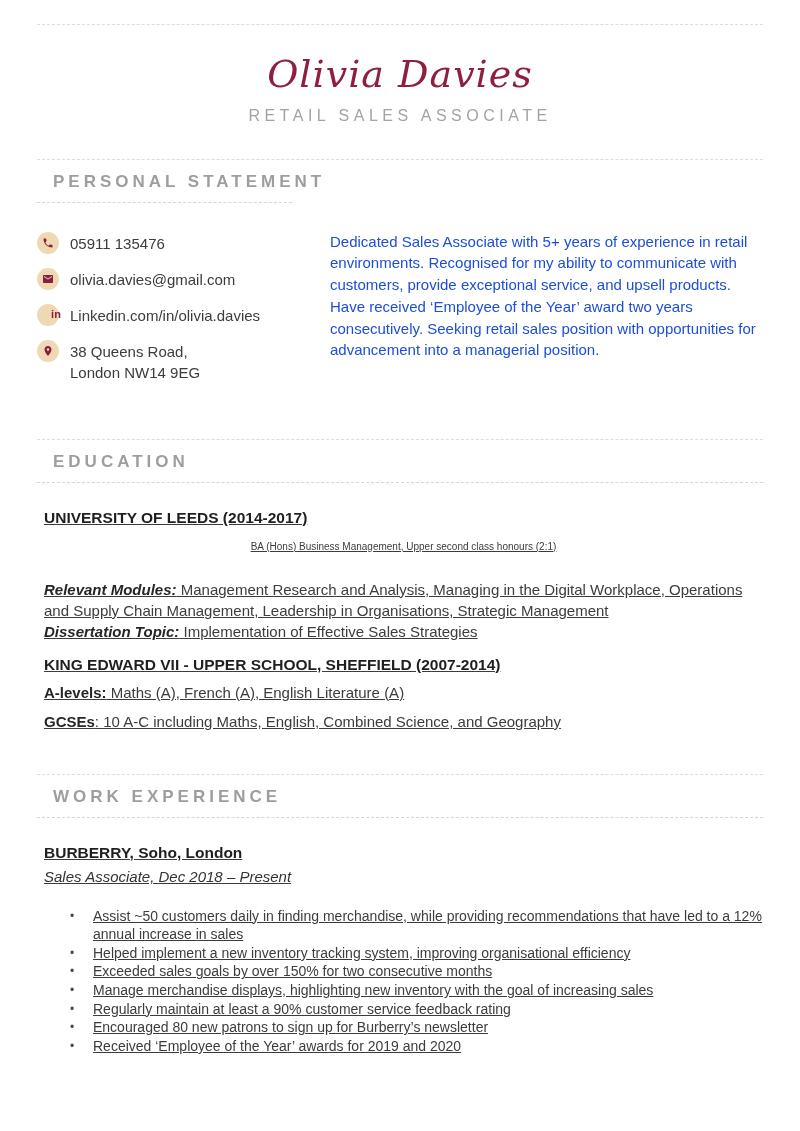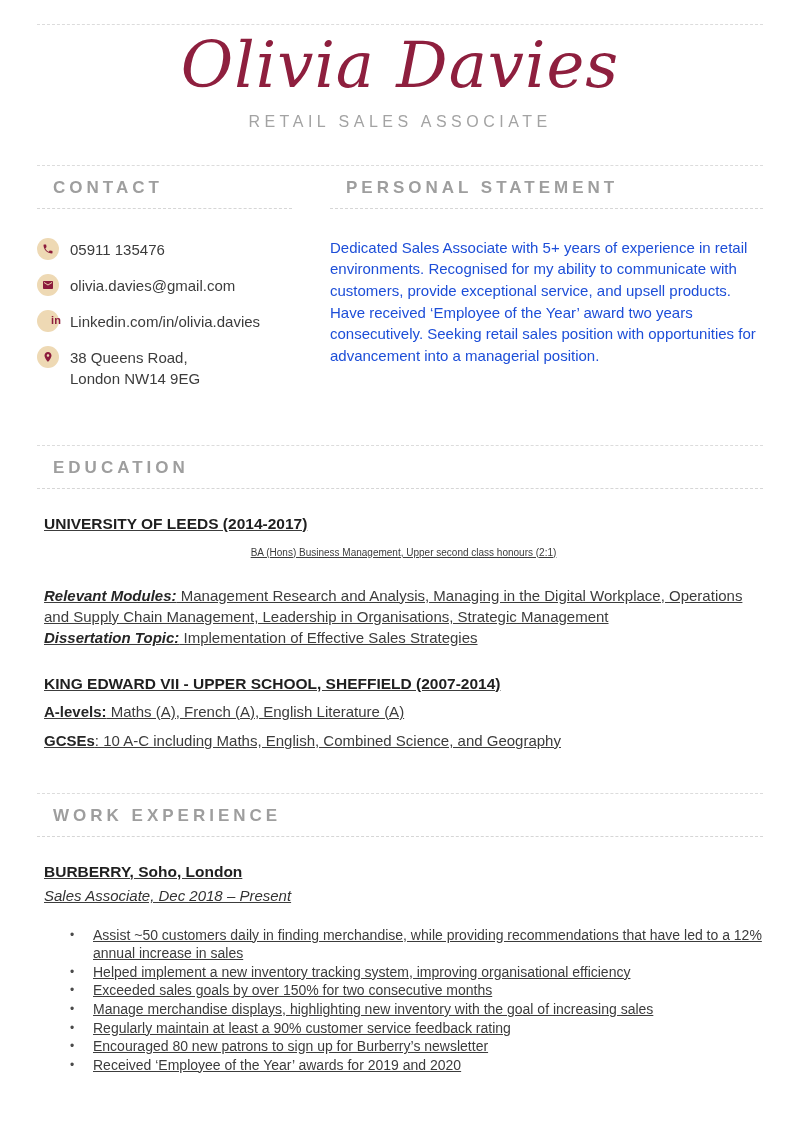--- a/index.html
+++ b/index.html
@@ -7,23 +7,23 @@
   body {
     width: 800px; height: 1131px; margin: 0 auto;
     font-family: "Liberation Sans", sans-serif;
     color: #3c3c3c; overflow: hidden;
   }
   .page { padding: 0 37px; }
 
   .top-rule { margin-top: 24px; border-top: 1px dashed #dcdcdc; height: 0; }
 
   .name {
-    text-align: center; margin-top: 4px;
+    text-align: center; margin-top: 28px;
     font-family: "DejaVu Serif", serif; font-style: italic; font-weight: 400;
-    font-size: 64px; line-height: 1.15; color: #8e1f3e; letter-spacing: 1px;
+    font-size: 38px; line-height: 1.15; color: #8e1f3e; letter-spacing: 1px;
   }
   .subtitle {
     text-align: center; margin-top: 10px;
     font-size: 16px; letter-spacing: 4.5px; color: #a3a3a3; font-weight: 400;
   }
 
   .grid2 { display: grid; grid-template-columns: 255px 1fr; column-gap: 38px; }
   .twocol-headings { margin-top: 34px; border-top: 1px dashed #dcdcdc; }
   .colhead { border-bottom: 1px dashed #d6d6d6; padding: 12px 0 10px 16px; }
 
@@ -56,21 +56,21 @@
 
   .section-block { margin-top: 42px; }
 
   .sec-body { padding: 26px 0 0 7px; text-decoration: underline; }
 
   .inst-title { font-size: 15.5px; font-weight: 700; color: #1f1f1f; }
   .degree { margin-top: 14px; font-size: 10px; color: #3c3c3c; text-align: center; }
   .modules { margin-top: 27px; font-size: 15px; line-height: 21px; color: #3c3c3c; }
   .b-ital { font-style: italic; font-weight: 700; color: #262626; }
   .bold-label { font-weight: 700; color: #262626; }
-  .school-block { margin-top: 27px; }
+  .school-block { margin-top: 14px; }
   .qual-line { margin-top: 8px; font-size: 15px; line-height: 21px; color: #3c3c3c; }
   .qual-line:first-of-type { margin-top: 16px; }
 
   .employer { font-size: 15.5px; font-weight: 700; color: #1f1f1f; }
   .role { margin-top: 6px; font-size: 15px; font-style: italic; color: #333333; }
 
   .bullet-list { margin-top: 22px; list-style: none; padding-left: 26px; }
   .bullet-list li {
     position: relative; padding-left: 23px;
     font-size: 14px; line-height: 18.6px; color: #3c3c3c;
@@ -84,23 +84,20 @@
 <body>
 
 <div class="page">
 
   <div class="top-rule"></div>
 
   <div class="name">Olivia Davies</div>
   <div class="subtitle">RETAIL SALES ASSOCIATE</div>
 
   <div class="grid2 twocol-headings">
-    <div class="colhead">
-      <h2 class="section-title">CONTACT</h2>
-    </div>
     <div class="colhead">
       <h2 class="section-title">PERSONAL STATEMENT</h2>
     </div>
   </div>
 
   <div class="grid2">
     <div class="contact-list">
 
       <div class="contact-item">
         <span class="icon-circle">

